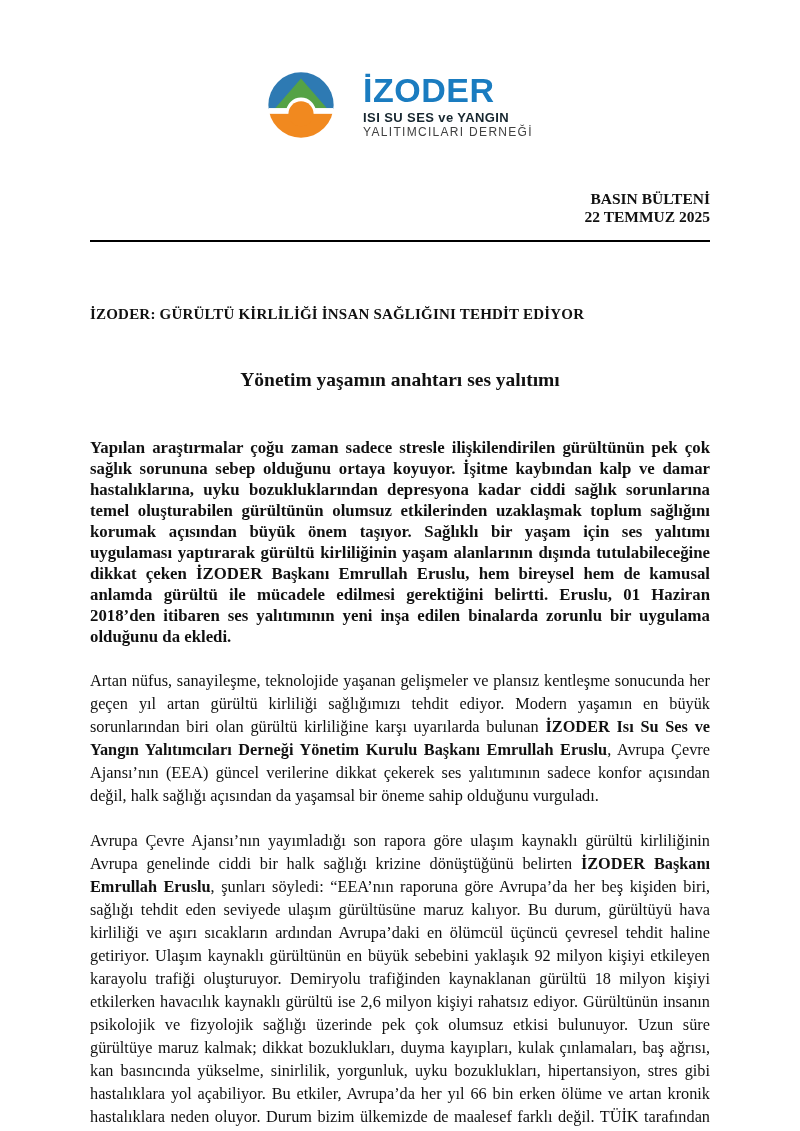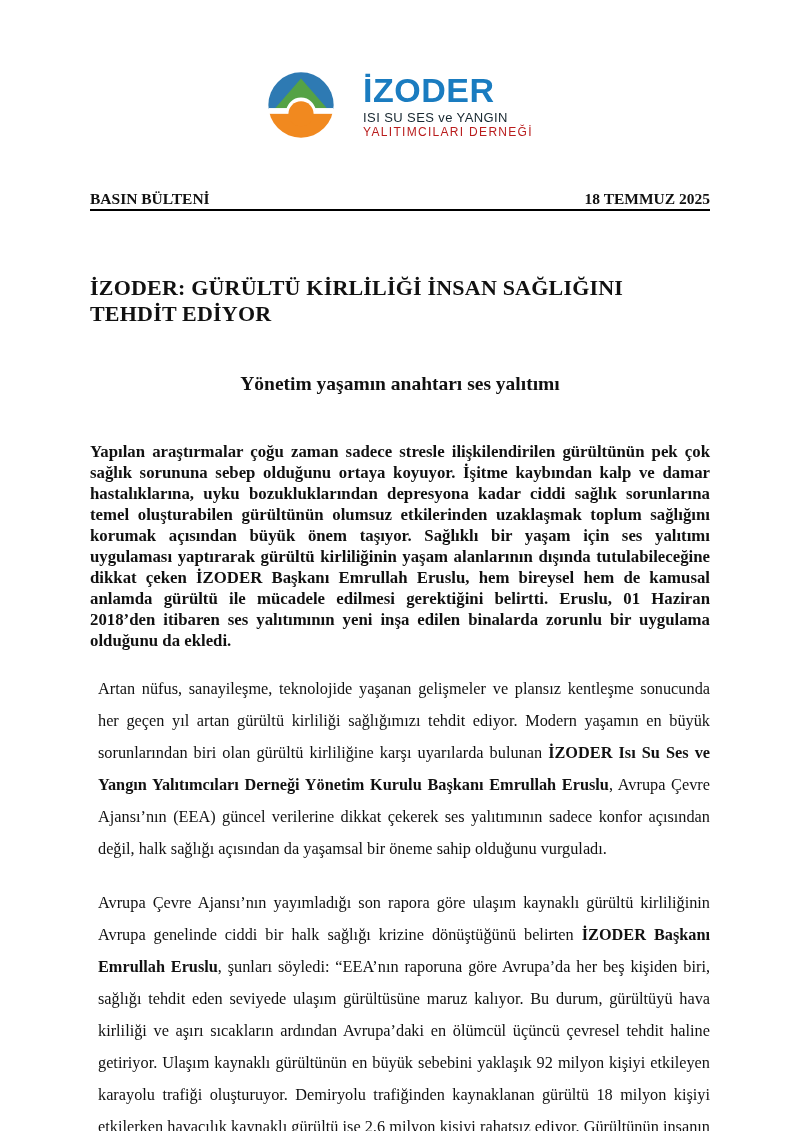--- a/index.html
+++ b/index.html
@@ -27,70 +27,71 @@
   .logo-text { display: flex; flex-direction: column; line-height: 1; }
   .logo-brand {
     font-family: "Liberation Sans", "DejaVu Sans", sans-serif;
     font-weight: bold;
     font-size: 34px;
     letter-spacing: 0.5px;
     color: #1a7cc0;
   }
   .logo-tag1 {
     font-family: "Liberation Sans", "DejaVu Sans", sans-serif;
-    font-weight: normal;
+    font-weight: bold;
     font-size: 13px;
     letter-spacing: 0.4px;
     color: #16262f;
     margin-top: 4px;
   }
   .logo-tag2 {
     font-family: "Liberation Sans", "DejaVu Sans", sans-serif;
     font-weight: normal;
     font-size: 12px;
     letter-spacing: 1.3px;
-    color: #b91c1c;
+    color: #404040;
     margin-top: 2px;
   }
   
   .meta-row {
     margin-top: 50px;
     display: flex;
     justify-content: space-between;
     align-items: flex-end;
     border-bottom: 2px solid #000000;
-    padding-bottom: 1px;
+    padding-bottom: 14px;
     font-weight: bold;
     font-size: 15.5px;
+    flex-direction: column;
   }
   
   .headline {
     margin-top: 64px;
     font-weight: bold;
-    font-size: 22px;
+    font-size: 15px;
     letter-spacing: 0.2px;
   }
   .subheadline {
     margin-top: 46px;
     text-align: center;
     font-weight: bold;
     font-size: 19.5px;
   }
   
   .lead {
     margin: 46px 0 0 0;
     font-weight: bold;
     font-size: 16.8px;
     line-height: 21px;
     text-align: justify;
   }
   .para {
-    margin: 22px 0 0 8px;
+    margin: 22px 0 0 0;
     font-size: 16.3px;
-    line-height: 32px;
+    line-height: 23px;
     text-align: justify;
   }
   .para .b { font-weight: bold; }
 </style>
 </head>
 <body>
 
 <div class="page">
 
   <div class="logo-block">
@@ -111,21 +112,21 @@
     </svg>
     <div class="logo-text">
       <span class="logo-brand">İZODER</span>
       <span class="logo-tag1">ISI SU SES ve YANGIN</span>
       <span class="logo-tag2">YALITIMCILARI DERNEĞİ</span>
     </div>
   </div>
 
   <div class="meta-row">
     <span>BASIN BÜLTENİ</span>
-    <span>18 TEMMUZ 2025</span>
+    <span>22 TEMMUZ 2025</span>
   </div>
 
   <div class="headline">İZODER: GÜRÜLTÜ KİRLİLİĞİ İNSAN SAĞLIĞINI TEHDİT EDİYOR</div>
 
   <div class="subheadline">Yönetim yaşamın anahtarı ses yalıtımı</div>
 
   <p class="lead">Yapılan araştırmalar çoğu zaman sadece stresle ilişkilendirilen gürültünün pek çok sağlık sorununa sebep olduğunu ortaya koyuyor. İşitme kaybından kalp ve damar hastalıklarına, uyku bozukluklarından depresyona kadar ciddi sağlık sorunlarına temel oluşturabilen gürültünün olumsuz etkilerinden uzaklaşmak toplum sağlığını korumak açısından büyük önem taşıyor. Sağlıklı bir yaşam için ses yalıtımı uygulaması yaptırarak gürültü kirliliğinin yaşam alanlarının dışında tutulabileceğine dikkat çeken İZODER Başkanı Emrullah Eruslu, hem bireysel hem de kamusal anlamda gürültü ile mücadele edilmesi gerektiğini belirtti. Eruslu, 01 Haziran 2018’den itibaren ses yalıtımının yeni inşa edilen binalarda zorunlu bir uygulama olduğunu da ekledi.</p>
 
   <p class="para"><span>Artan nüfus, sanayileşme, teknolojide yaşanan gelişmeler ve plansız kentleşme sonucunda her geçen yıl artan gürültü kirliliği sağlığımızı tehdit ediyor. Modern yaşamın en büyük sorunlarından biri olan gürültü kirliliğine karşı uyarılarda bulunan </span><span class="b">İZODER Isı Su Ses ve Yangın Yalıtımcıları Derneği Yönetim Kurulu Başkanı Emrullah Eruslu</span><span>, Avrupa Çevre Ajansı’nın (EEA) güncel verilerine dikkat çekerek ses yalıtımının sadece konfor açısından değil, halk sağlığı açısından da yaşamsal bir öneme sahip olduğunu vurguladı.</span></p>
 

